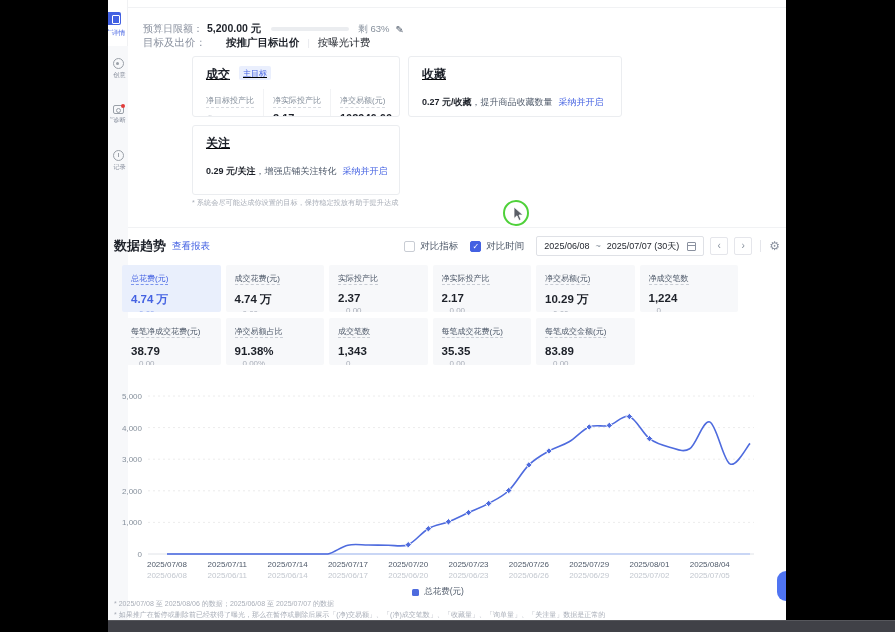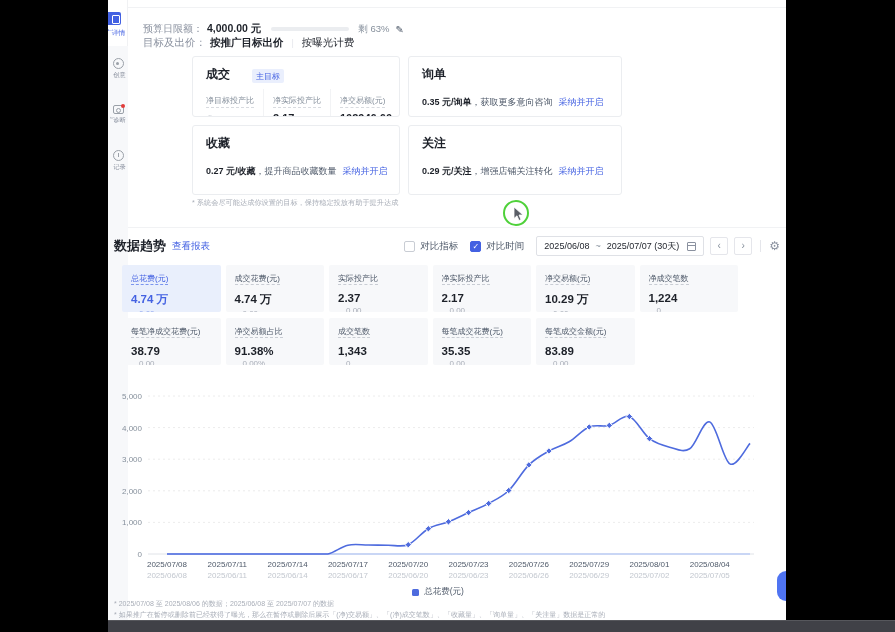--- a/index.html
+++ b/index.html
@@ -35,21 +35,21 @@
   .remaining{margin-left:9px;color:#86909c;font-size:9.5px;}
   .edit-icon{margin-left:6px;color:#4e5969;font-size:10px;cursor:pointer;}
   .goal-row{position:absolute;left:35px;top:36px;display:flex;align-items:center;font-size:10.5px;}
   .goal-tab{color:#1d2129;cursor:pointer;}
   .goal-tab.sel{font-weight:700;}
   .goal-sep{color:#e5e6eb;margin:0 8px;font-size:9px;}
 
   
   .cards{position:absolute;left:84px;top:56px;display:grid;grid-template-columns:208px 214px;grid-template-rows:61px 70px;gap:8px;}
   .card{border:1px solid #ebedf0;border-radius:3px;background:#fff;padding:9px 13px;overflow:hidden;}
-  .card-title-row{display:flex;align-items:flex-end;gap:22px;}
+  .card-title-row{display:flex;align-items:flex-start;gap:9px;text-decoration:underline;}
   .card-title{font-size:12px;font-weight:700;color:#1d2129;}
   .badge{font-size:8px;color:#4361e2;background:#eaeffd;padding:1.5px 4px;border-radius:2px;}
   .deal-metrics{display:flex;margin-top:6px;}
   .dm{padding-right:9px;margin-right:9px;border-right:1px solid #f2f3f5;}
   .dm:last-child{border-right:none;margin-right:0;padding-right:0;}
   .dm-label{font-size:8px;color:#86909c;border-bottom:1px dashed #d8dbe0;display:inline-block;padding-bottom:1px;white-space:nowrap;}
   .dm-value{font-size:11px;font-weight:700;color:#1d2129;margin-top:4px;white-space:nowrap;}
   .info-icon{display:inline-block;font-size:8px;color:#a9b0ba;font-style:normal;border:none;}
   .card-desc{margin-top:13px;font-size:9px;color:#4e5969;white-space:nowrap;}
   .card-desc b{color:#1d2129;}
@@ -124,29 +124,29 @@
           <div class="side-ico icon-clock"></div>
           <div class="side-label">记录</div>
         </div>
       </div>
     </div>
 
     <div class="top-line"></div>
 
     <div class="budget-row">
       <span class="form-label">预算日限额：</span>
-      <span class="budget-value">4,000.00 元</span>
+      <span class="budget-value">5,200.00 元</span>
       <span class="progress"><span class="progress-fill" style="width:63%;"></span></span>
       <span class="remaining">剩 63%</span>
       <span class="edit-icon">✎</span>
     </div>
 
     <div class="goal-row">
       <span class="form-label">目标及出价：</span>
-      <span class="goal-tab sel" style="margin-left:4px;">按推广目标出价</span>
+      <span class="goal-tab sel" style="margin-left:20px;">按推广目标出价</span>
       <span class="goal-sep">|</span>
       <span class="goal-tab">按曝光计费</span>
     </div>
 
     <div class="cards">
       <div class="card">
         <div class="card-title-row">
           <span class="card-title">成交</span>
           <span class="badge">主目标</span>
         </div>
@@ -159,26 +159,20 @@
             <span class="dm-label">净实际投产比</span>
             <div class="dm-value">2.17</div>
           </div>
           <div class="dm">
             <span class="dm-label">净交易额(元)</span>
             <div class="dm-value">102946.60</div>
           </div>
         </div>
       </div>
 
-      <div class="card simple">
-        <div class="card-title-row">
-            <span class="card-title">询单</span>
-          </div>
-        <div class="card-desc"><b>0.35 元/询单</b><span>，获取更多意向咨询</span><span class="adopt-link">采纳并开启</span></div>
-      </div>
 
       <div class="card simple">
         <div class="card-title-row">
             <span class="card-title">收藏</span>
           </div>
         <div class="card-desc"><b>0.27 元/收藏</b><span>，提升商品收藏数量</span><span class="adopt-link">采纳并开启</span></div>
       </div>
 
       <div class="card simple">
         <div class="card-title-row">

